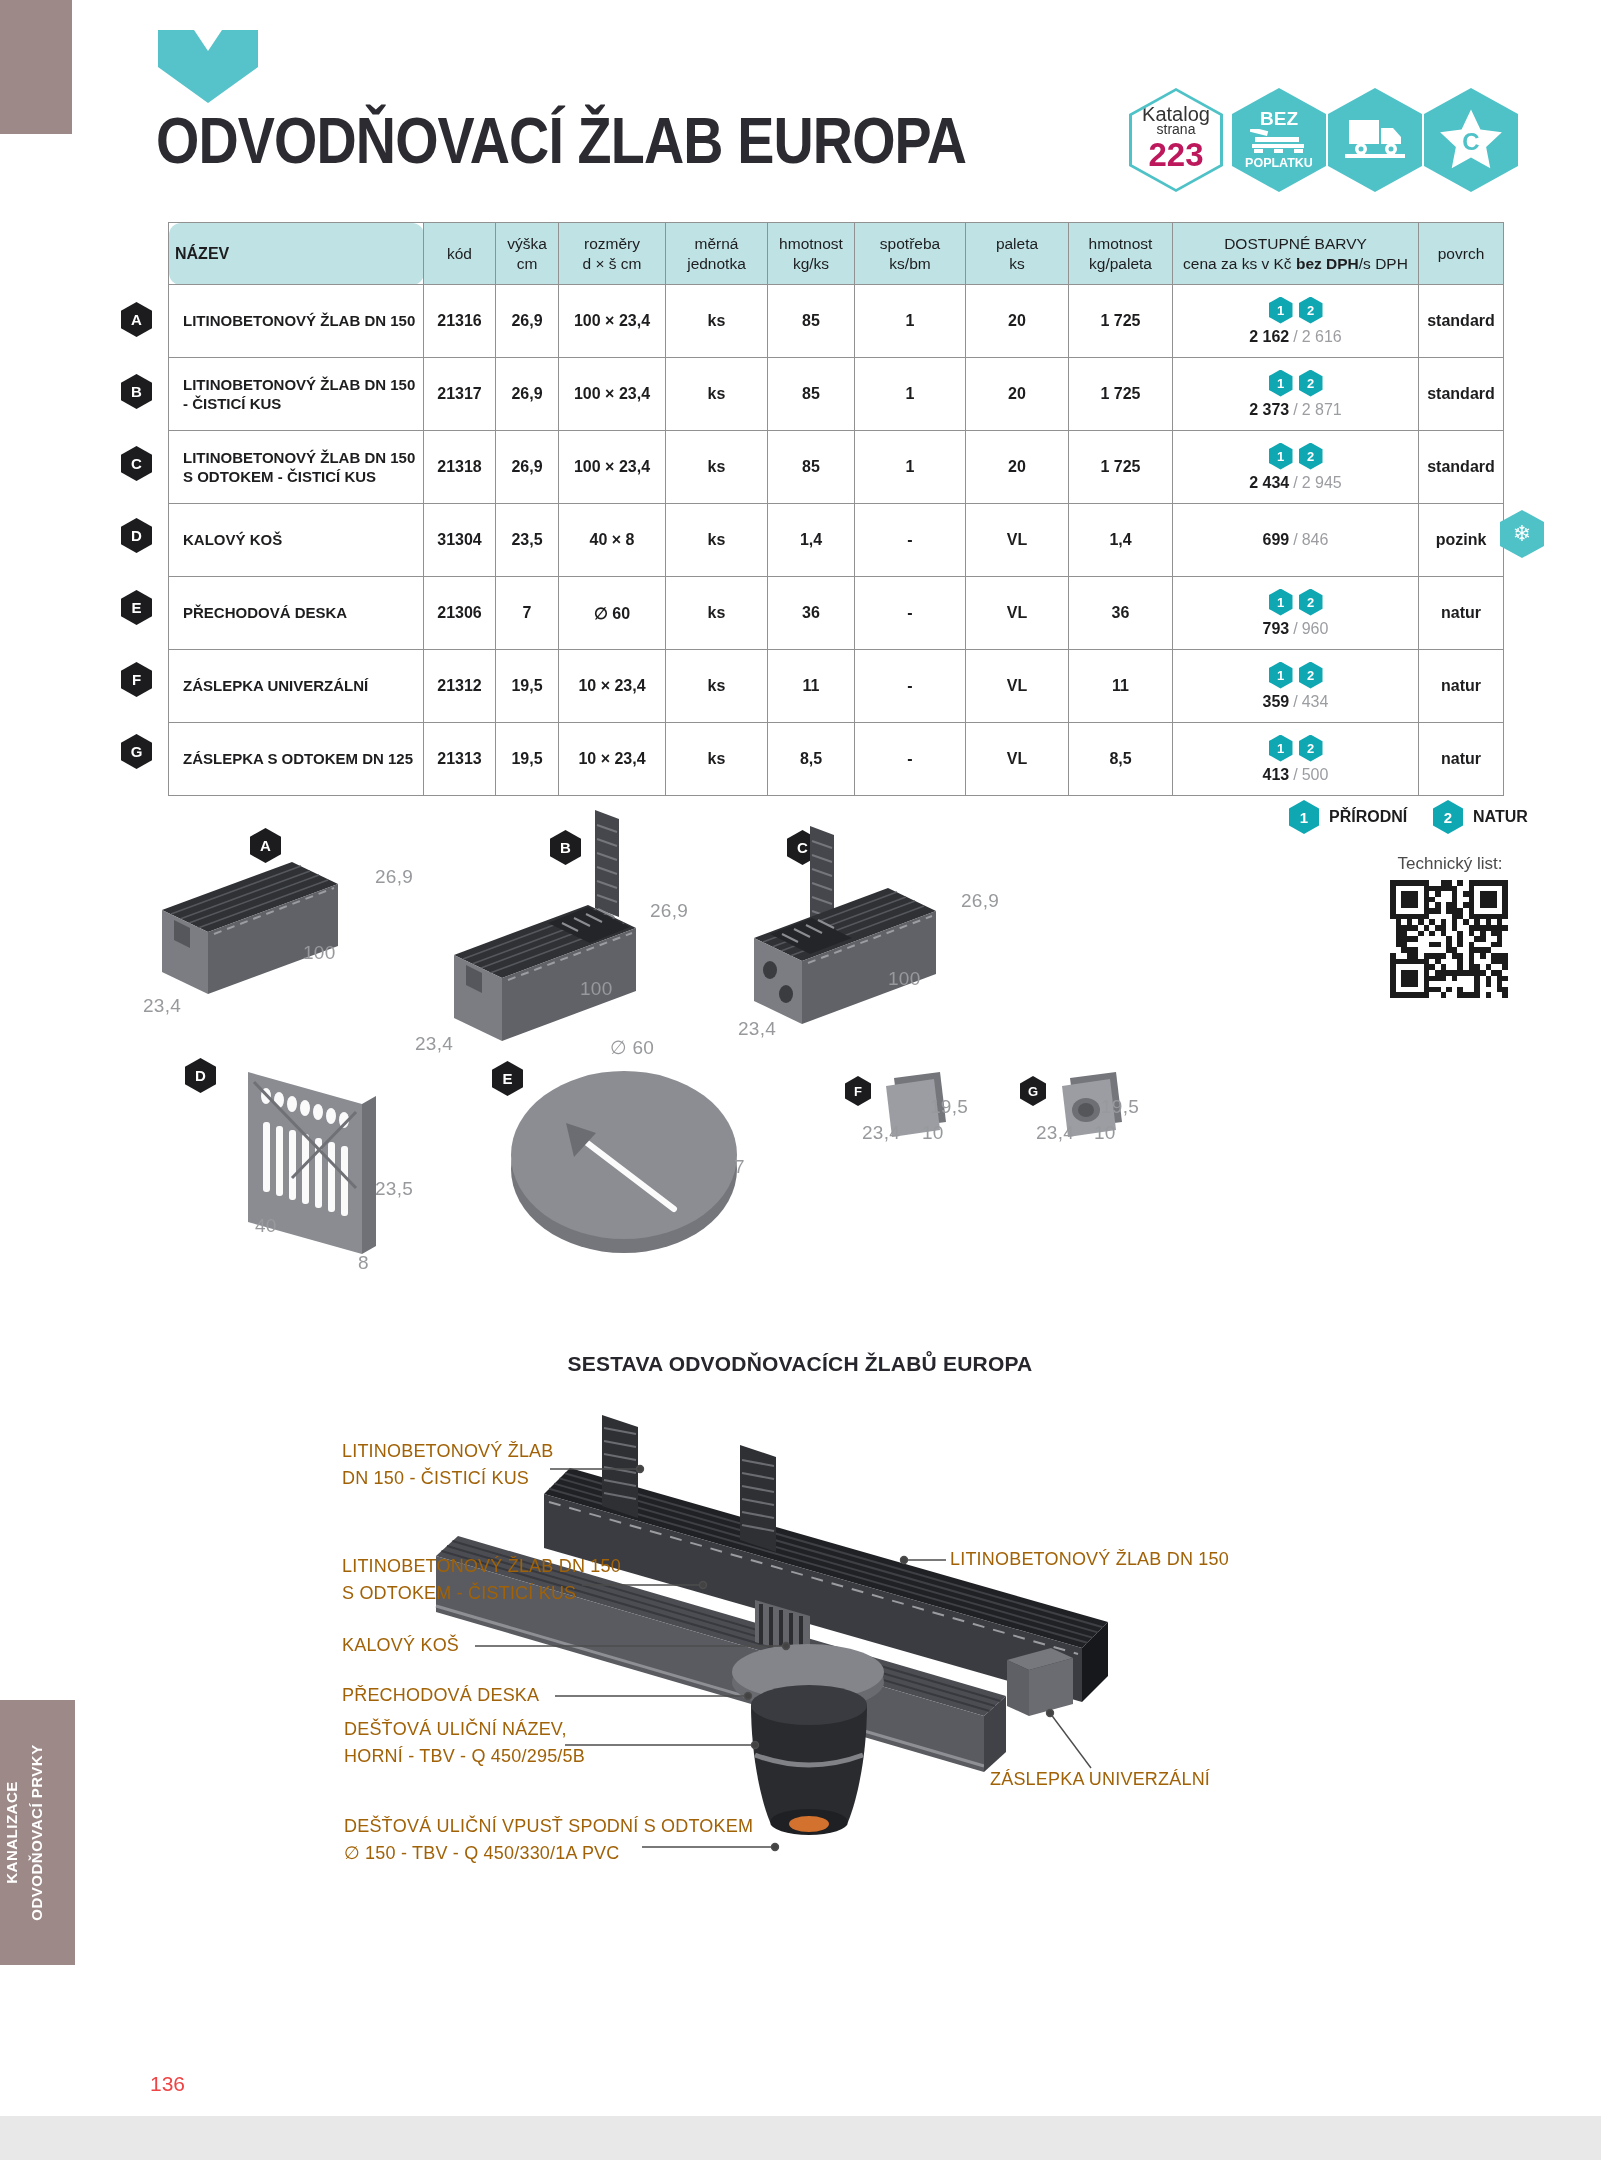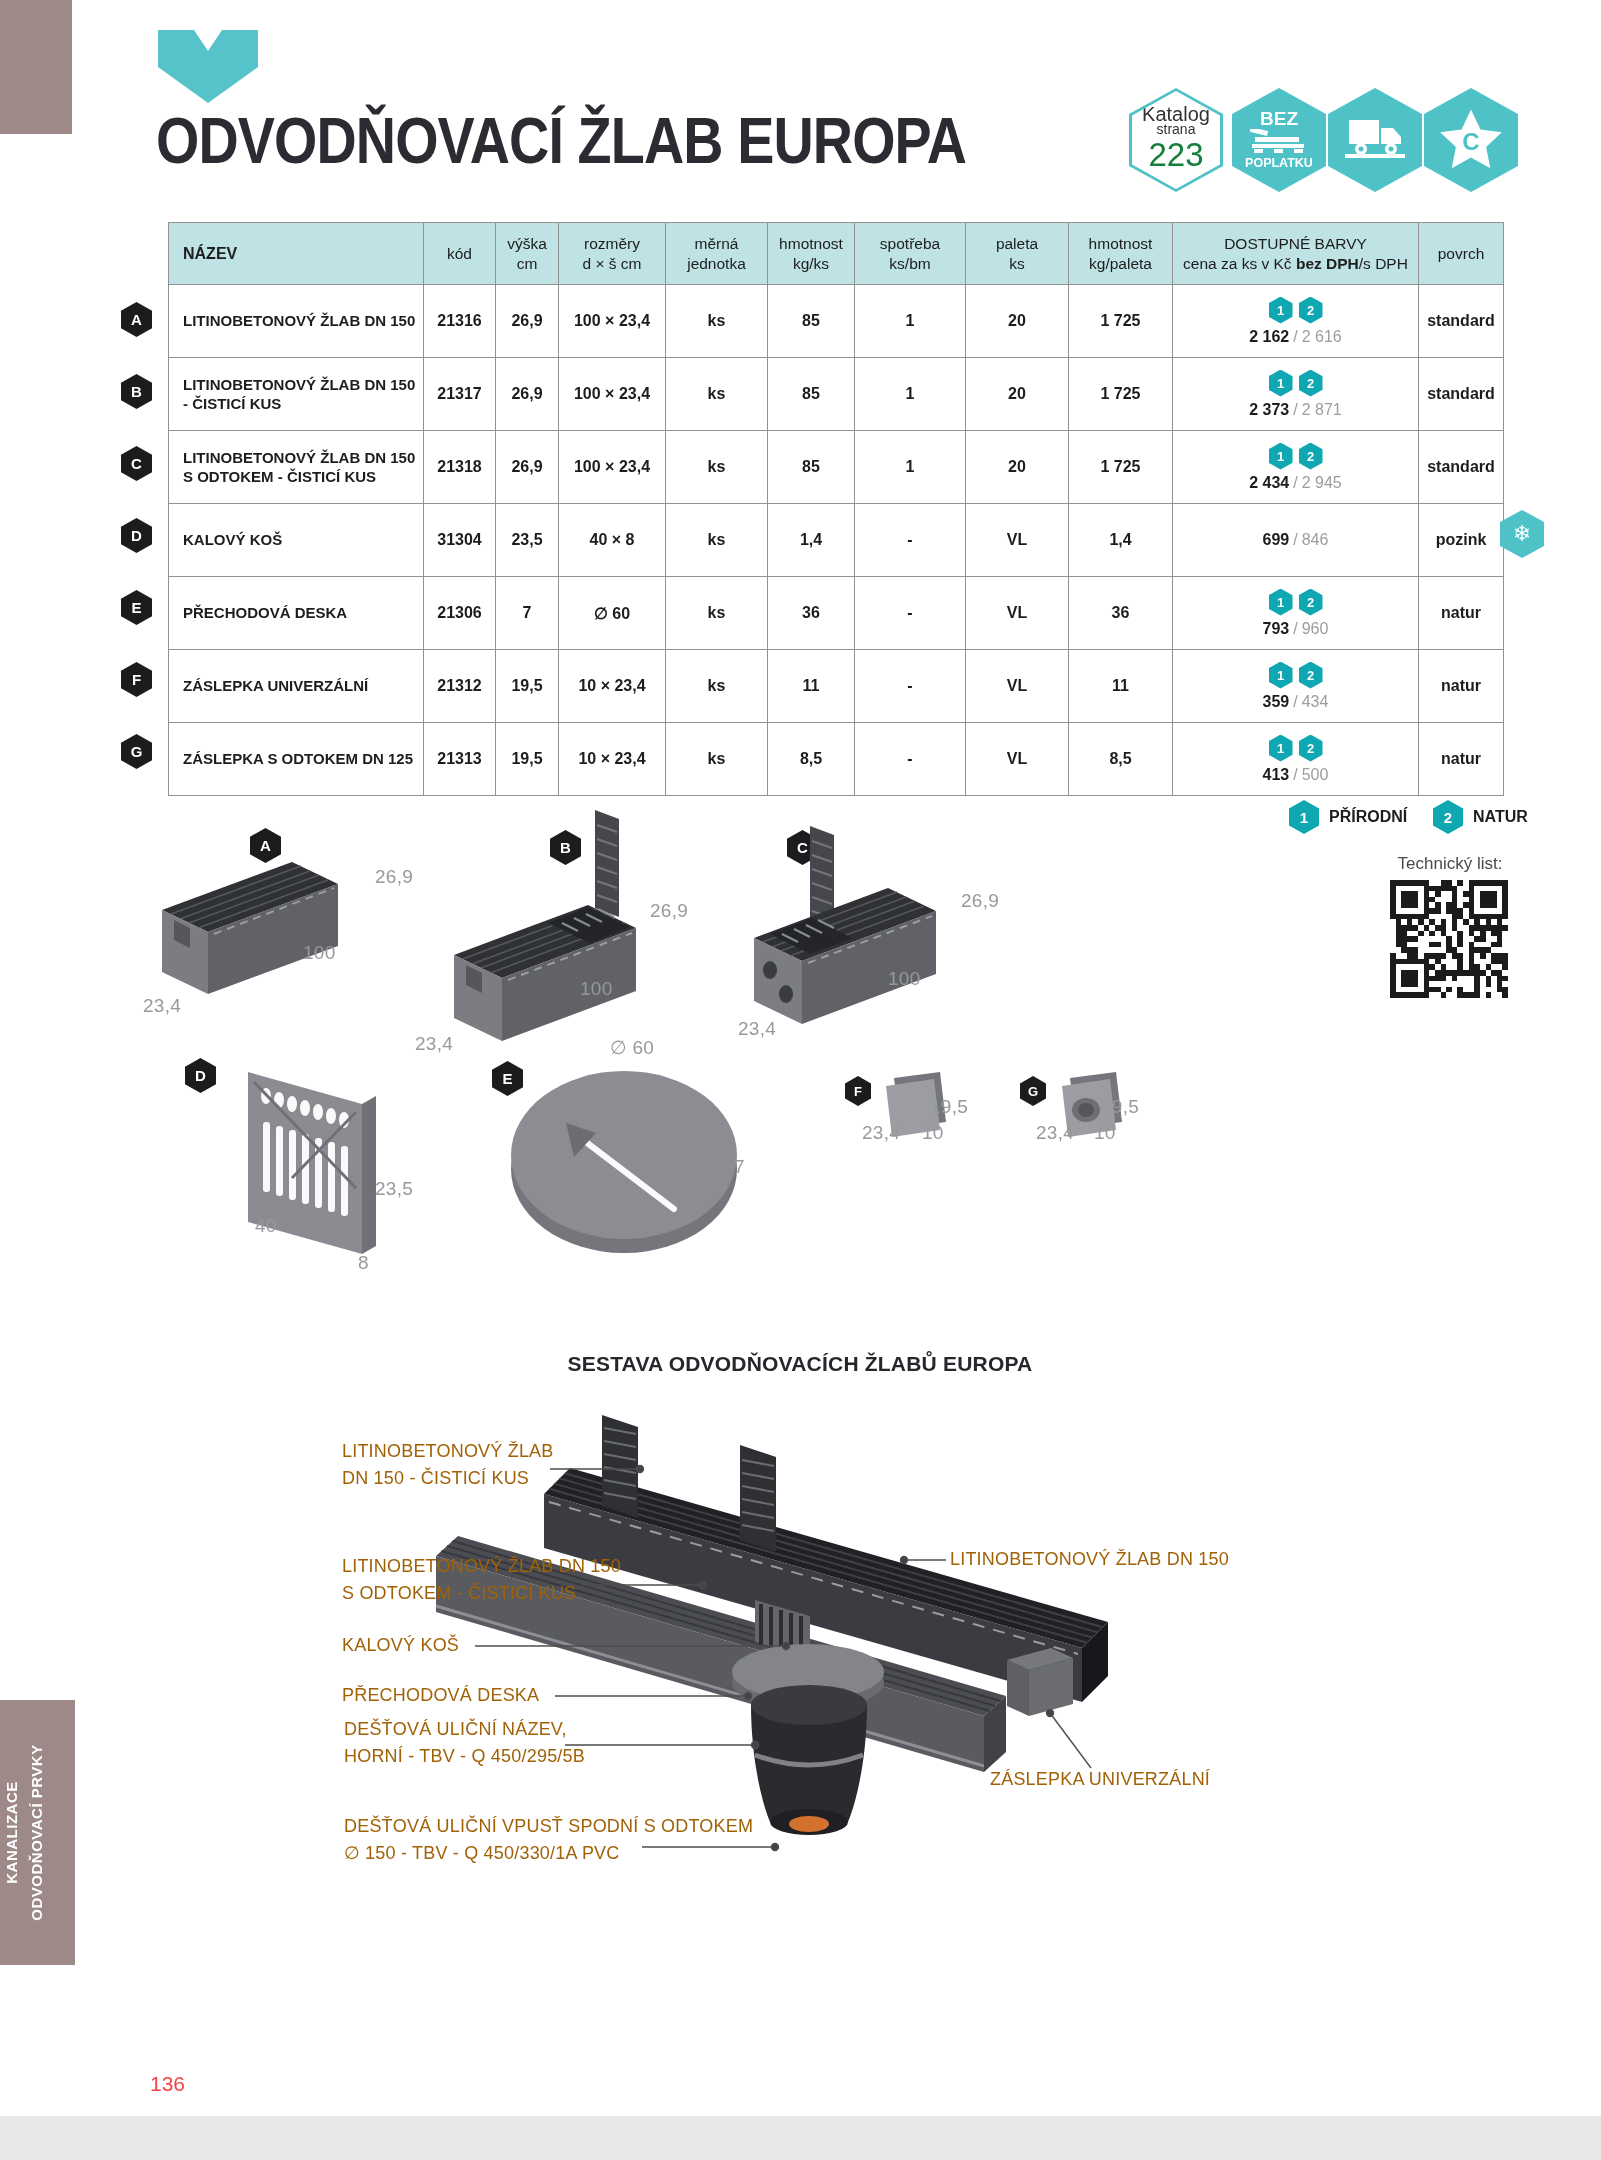--- a/index.html
+++ b/index.html
@@ -11,21 +11,21 @@
   .hex-letter{width:31px;height:35px;background:#1c1c1f;color:#fff;font-weight:bold;font-size:15px;}
   .hex-letter.sm{width:26px;height:30px;font-size:13px;}
   .hex-num{width:24px;height:27px;background:#0ea7b2;color:#fff;font-weight:bold;font-size:13px;}
   .hex-num.lg{width:30px;height:34px;font-size:15px;}
   .badge{width:94px;height:104px;background:#4fc2c8;color:#fff;flex-direction:column;text-align:center;}
   .badge .inner{width:88px;height:98px;background:#fff;flex-direction:column;color:#333;}
   
   table.tbl{border-collapse:collapse;table-layout:fixed;width:1335px;}
   .tbl th,.tbl td{border:1px solid #919191;vertical-align:middle;text-align:center;padding:0;}
   .tbl th{background:#bfe2e4;font-weight:normal;font-size:15.5px;color:#1d1d1f;height:61px;line-height:1.25;}
-  .tbl th.name{text-align:left;padding-left:14px;font-weight:bold;font-size:16px;}
+  .tbl th.name{text-align:left;padding-left:6px;font-weight:bold;font-size:16px;border-radius:12px;}
   .tbl td{height:72px;font-size:16px;font-weight:bold;color:#1d1d1f;}
   .tbl td.c-name{text-align:left;padding-left:14px;font-size:15px;line-height:1.3;}
   .badges{display:flex;justify-content:center;gap:6px;margin-bottom:4px;}
   .price b{font-weight:bold;color:#1d1d1f;}
   .price .gray{color:#9b9da1;font-weight:normal;}
   .price .sep{color:#9b9da1;font-weight:normal;margin:0 4px;}
   .dim{position:absolute;color:#97999c;font-size:19px;letter-spacing:.3px;font-weight:normal;}
   .alabel{position:absolute;color:#a16207;font-size:18px;letter-spacing:.2px;line-height:27px;white-space:nowrap;}
   .legend-label{font-weight:bold;font-size:16px;color:#1d1d1f;}
   [data-name="qr-code"]{display:grid;grid-template-columns:repeat(21,1fr);grid-template-rows:repeat(21,1fr);}
@@ -48,21 +48,21 @@
         <path d="M0,0 L36,0 L50,21 L64,0 L100,0 L100,37 L50,73 L0,37 Z" fill="#55c3c9"></path>
       </svg>
   </div>
 
   <div class="abs" data-name="page-title" style="left:156px;top:104px;font-size:64px;font-weight:bold;color:#2b2b31;letter-spacing:-1px;transform:scaleX(.87);transform-origin:left top;white-space:nowrap;">ODVODŇOVACÍ ŽLAB EUROPA</div>
 
   <div class="abs hex badge" data-name="catalog-page-badge" style="left:1129px;top:88px;">
     <div class="hex inner" data-name="catalog-page-badge-inner" style="display:flex;">
       <div data-name="catalog-badge-line1" style="font-size:20px;line-height:15px;">Katalog</div>
       <div data-name="catalog-badge-line2" style="font-size:14px;line-height:15px;">strana</div>
-      <div data-name="catalog-badge-number" style="font-size:33px;font-weight:normal;color:#15803d;line-height:36px;">223</div>
+      <div data-name="catalog-badge-number" style="font-size:33px;font-weight:bold;color:#be185d;line-height:36px;">223</div>
     </div>
   </div>
   <div class="abs hex badge" data-name="no-fee-badge" style="left:1232px;top:88px;">
     <div data-name="no-fee-badge-line1" style="font-weight:bold;font-size:19px;line-height:20px;">BEZ</div>
     <svg data-name="pallet-icon" width="58" height="26" viewBox="0 0 58 26">
         <g fill="#fff">
           <rect x="5" y="8" width="44" height="5"></rect>
           <rect x="2" y="15" width="52" height="4"></rect>
           <rect x="4" y="20" width="9" height="4"></rect>
           <rect x="24" y="20" width="9" height="4"></rect>

